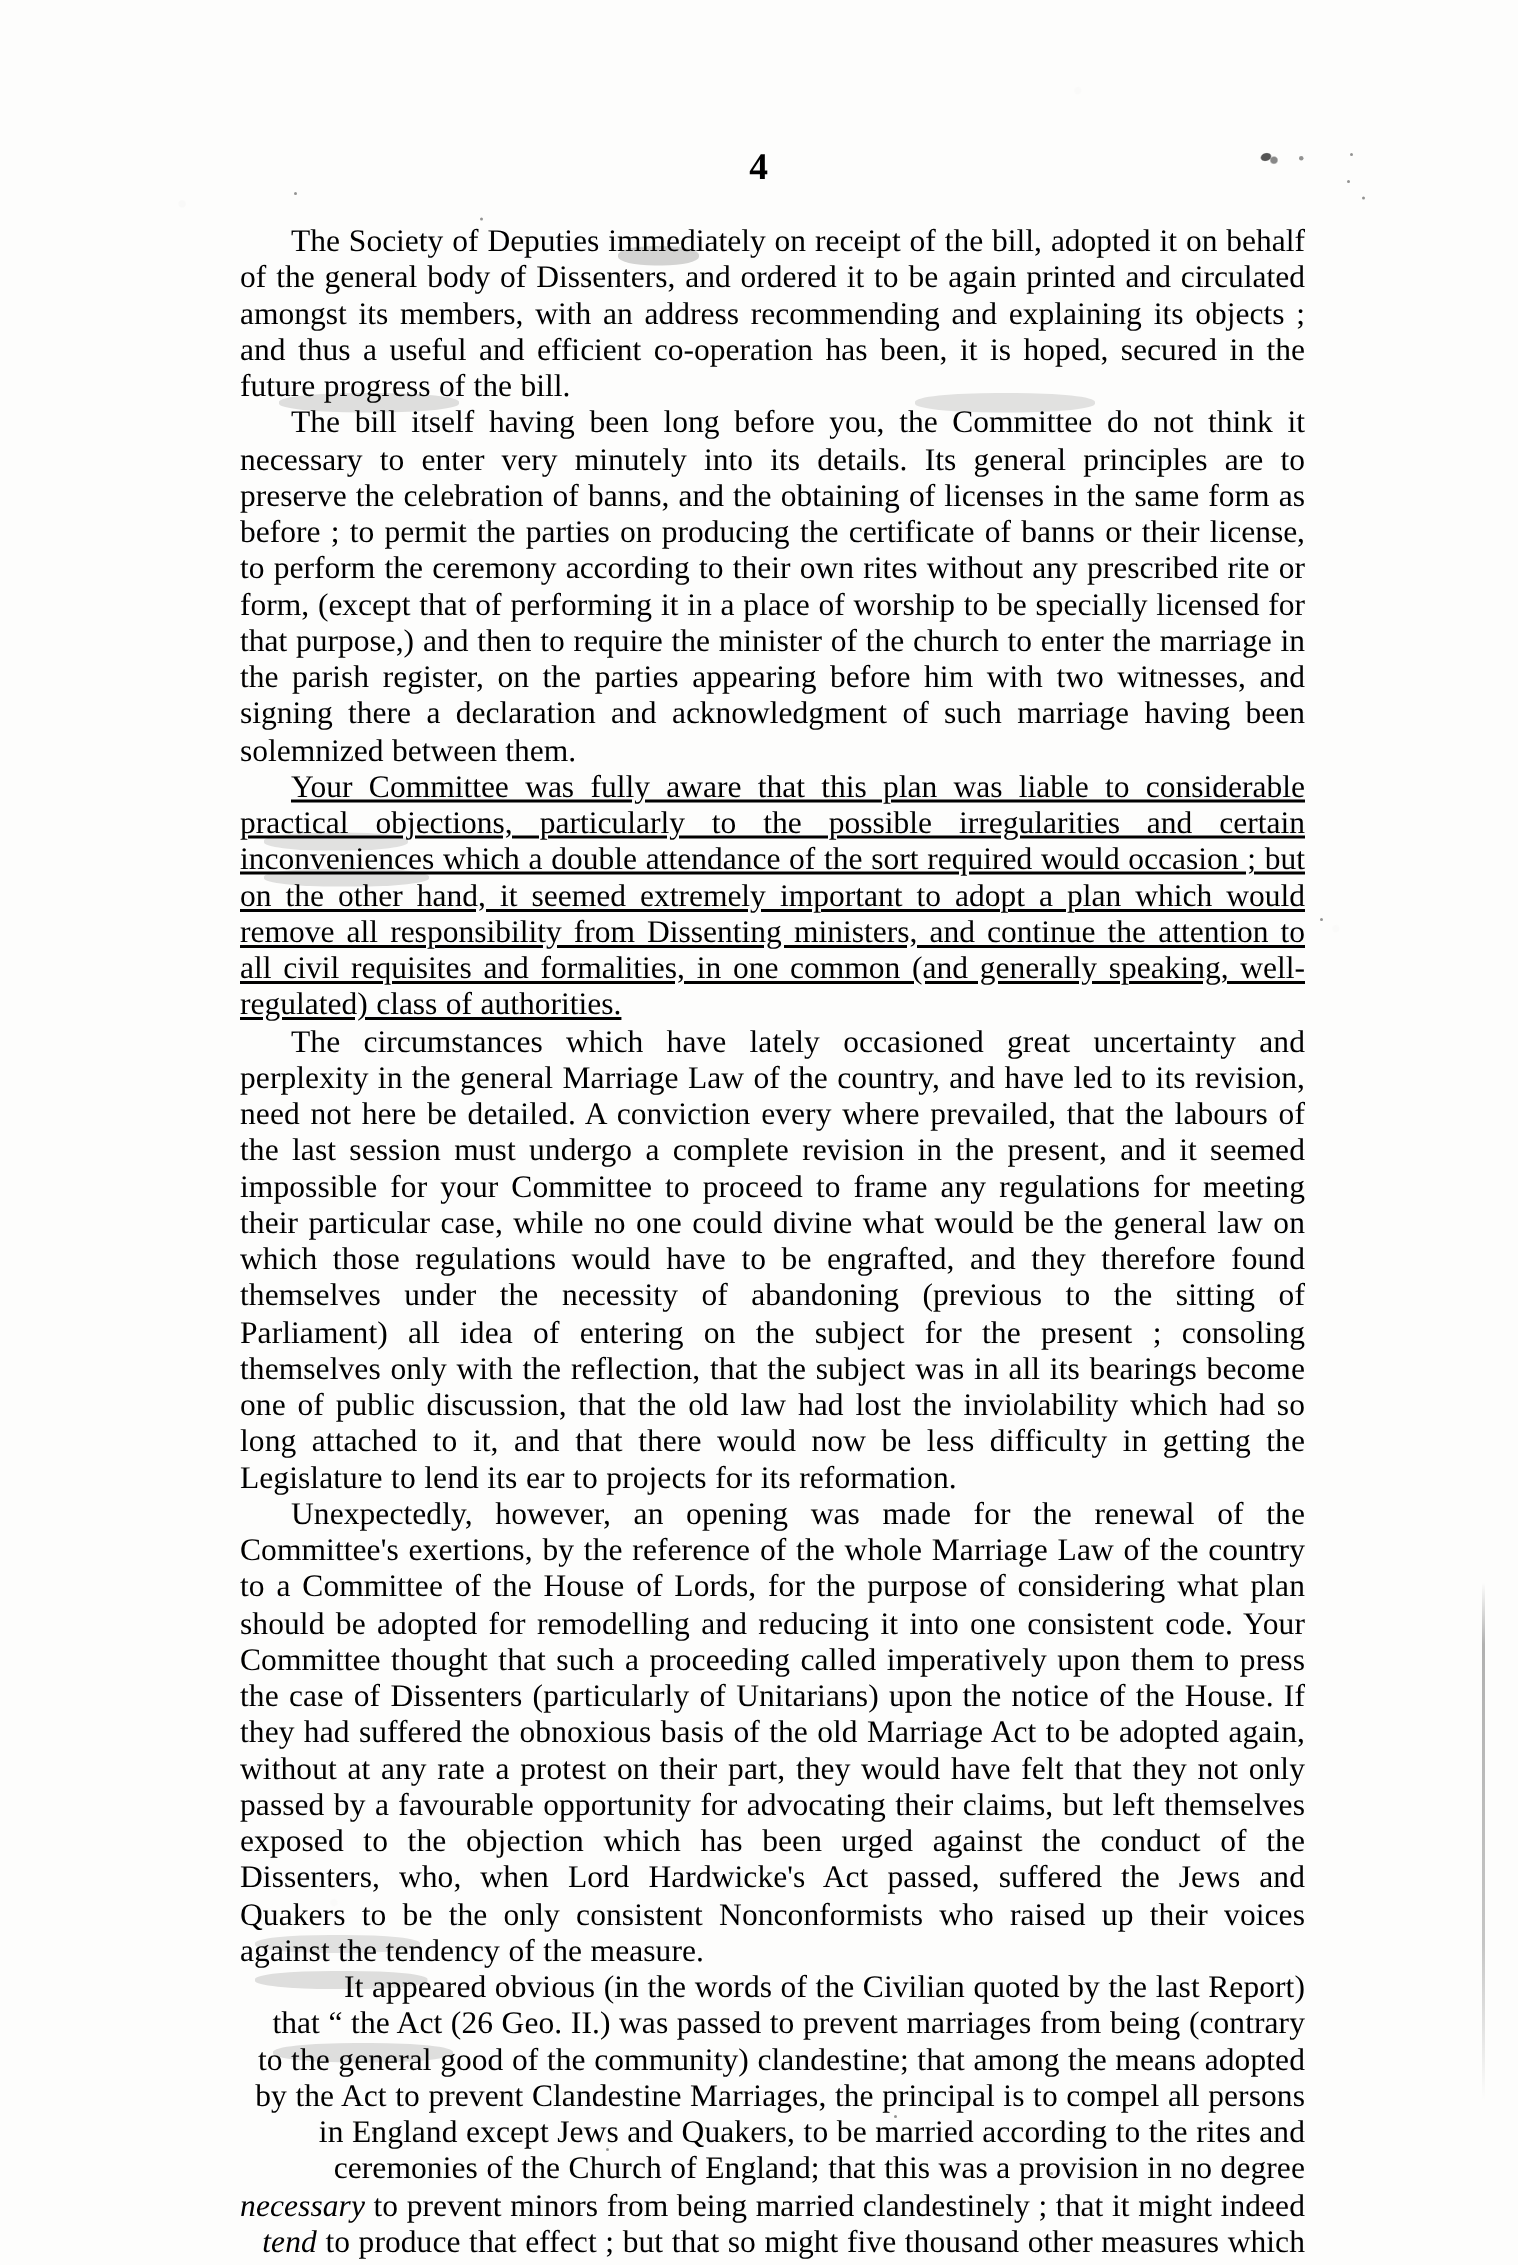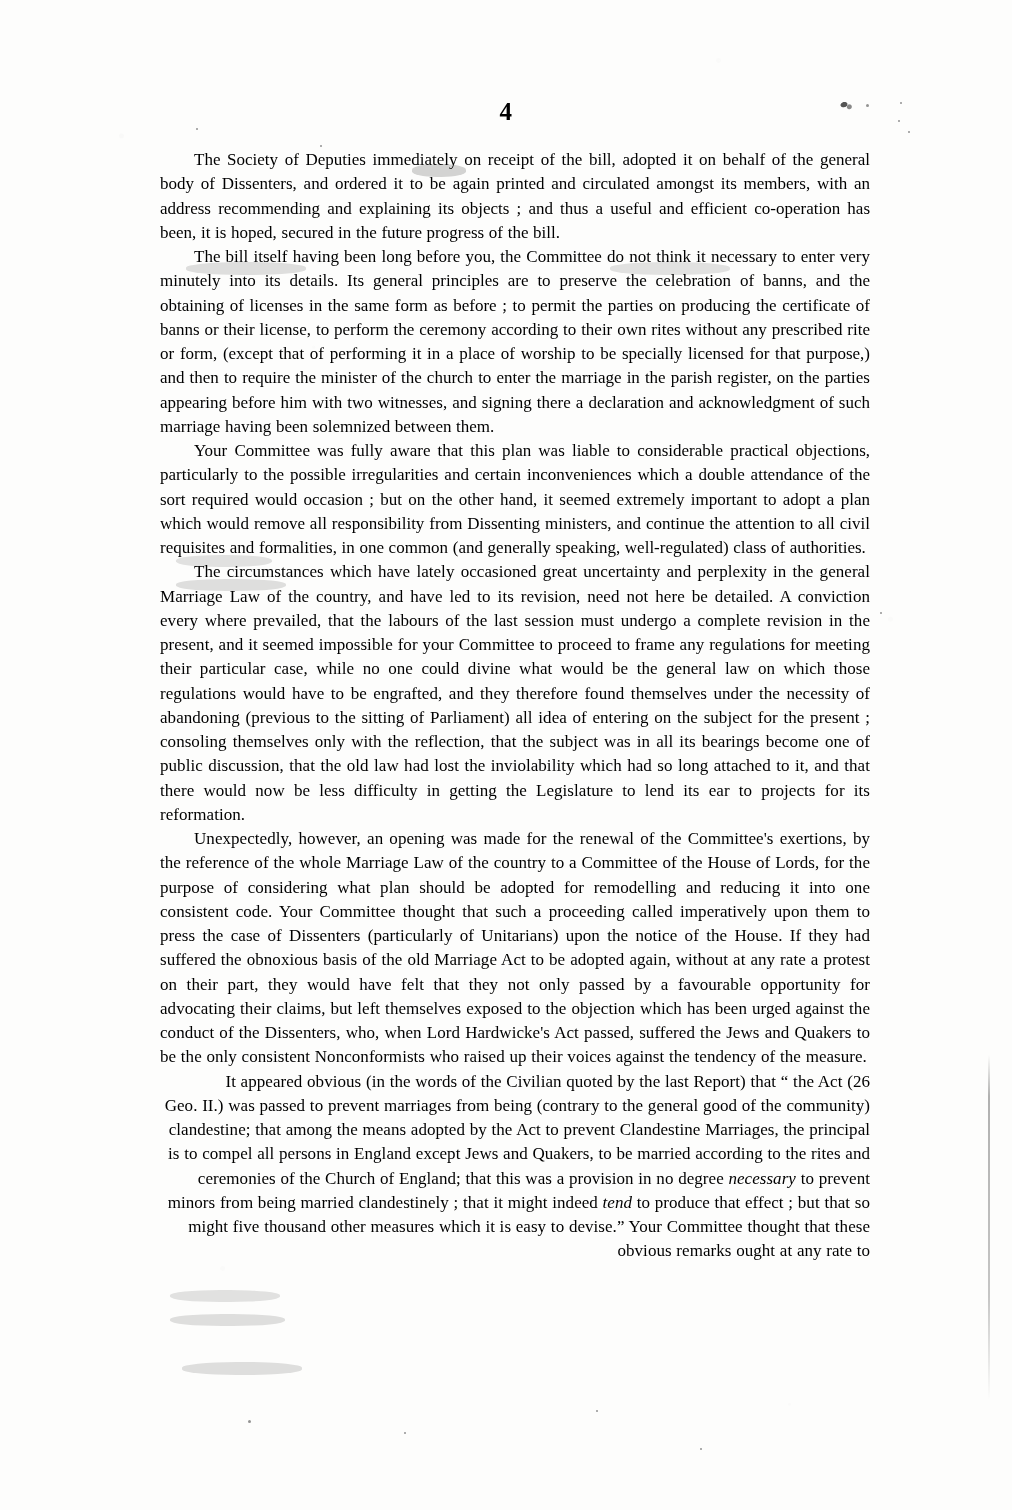--- a/index.html
+++ b/index.html
@@ -77,31 +77,31 @@
     position: absolute;
     top: 148px;
     left: 160px;
     width: 710px;
   }
 
   p.para {
     margin: 0;
     text-align: justify;
     text-justify: inter-word;
-    font-size: 17px;
+    font-size: 21px;
     line-height: 24.25px;
     text-indent: 34px;
     hyphens: none;
     word-spacing: 0.4px;
   }
   p.para:last-child { text-align: right; }
 
   
   .ink-light  { font-weight: normal; }
-  .ink-mid    { font-weight: normal; }
+  .ink-mid    { font-weight: normal; text-decoration: underline; }
   .ink-heavy  { font-weight: normal; letter-spacing: 0.05px; }
 
   .blotch {
     position: absolute;
     background: rgba(0,0,0,0.55);
     border-radius: 45%;
     pointer-events: none;
   }
   em { font-style: italic; }
 </style>

